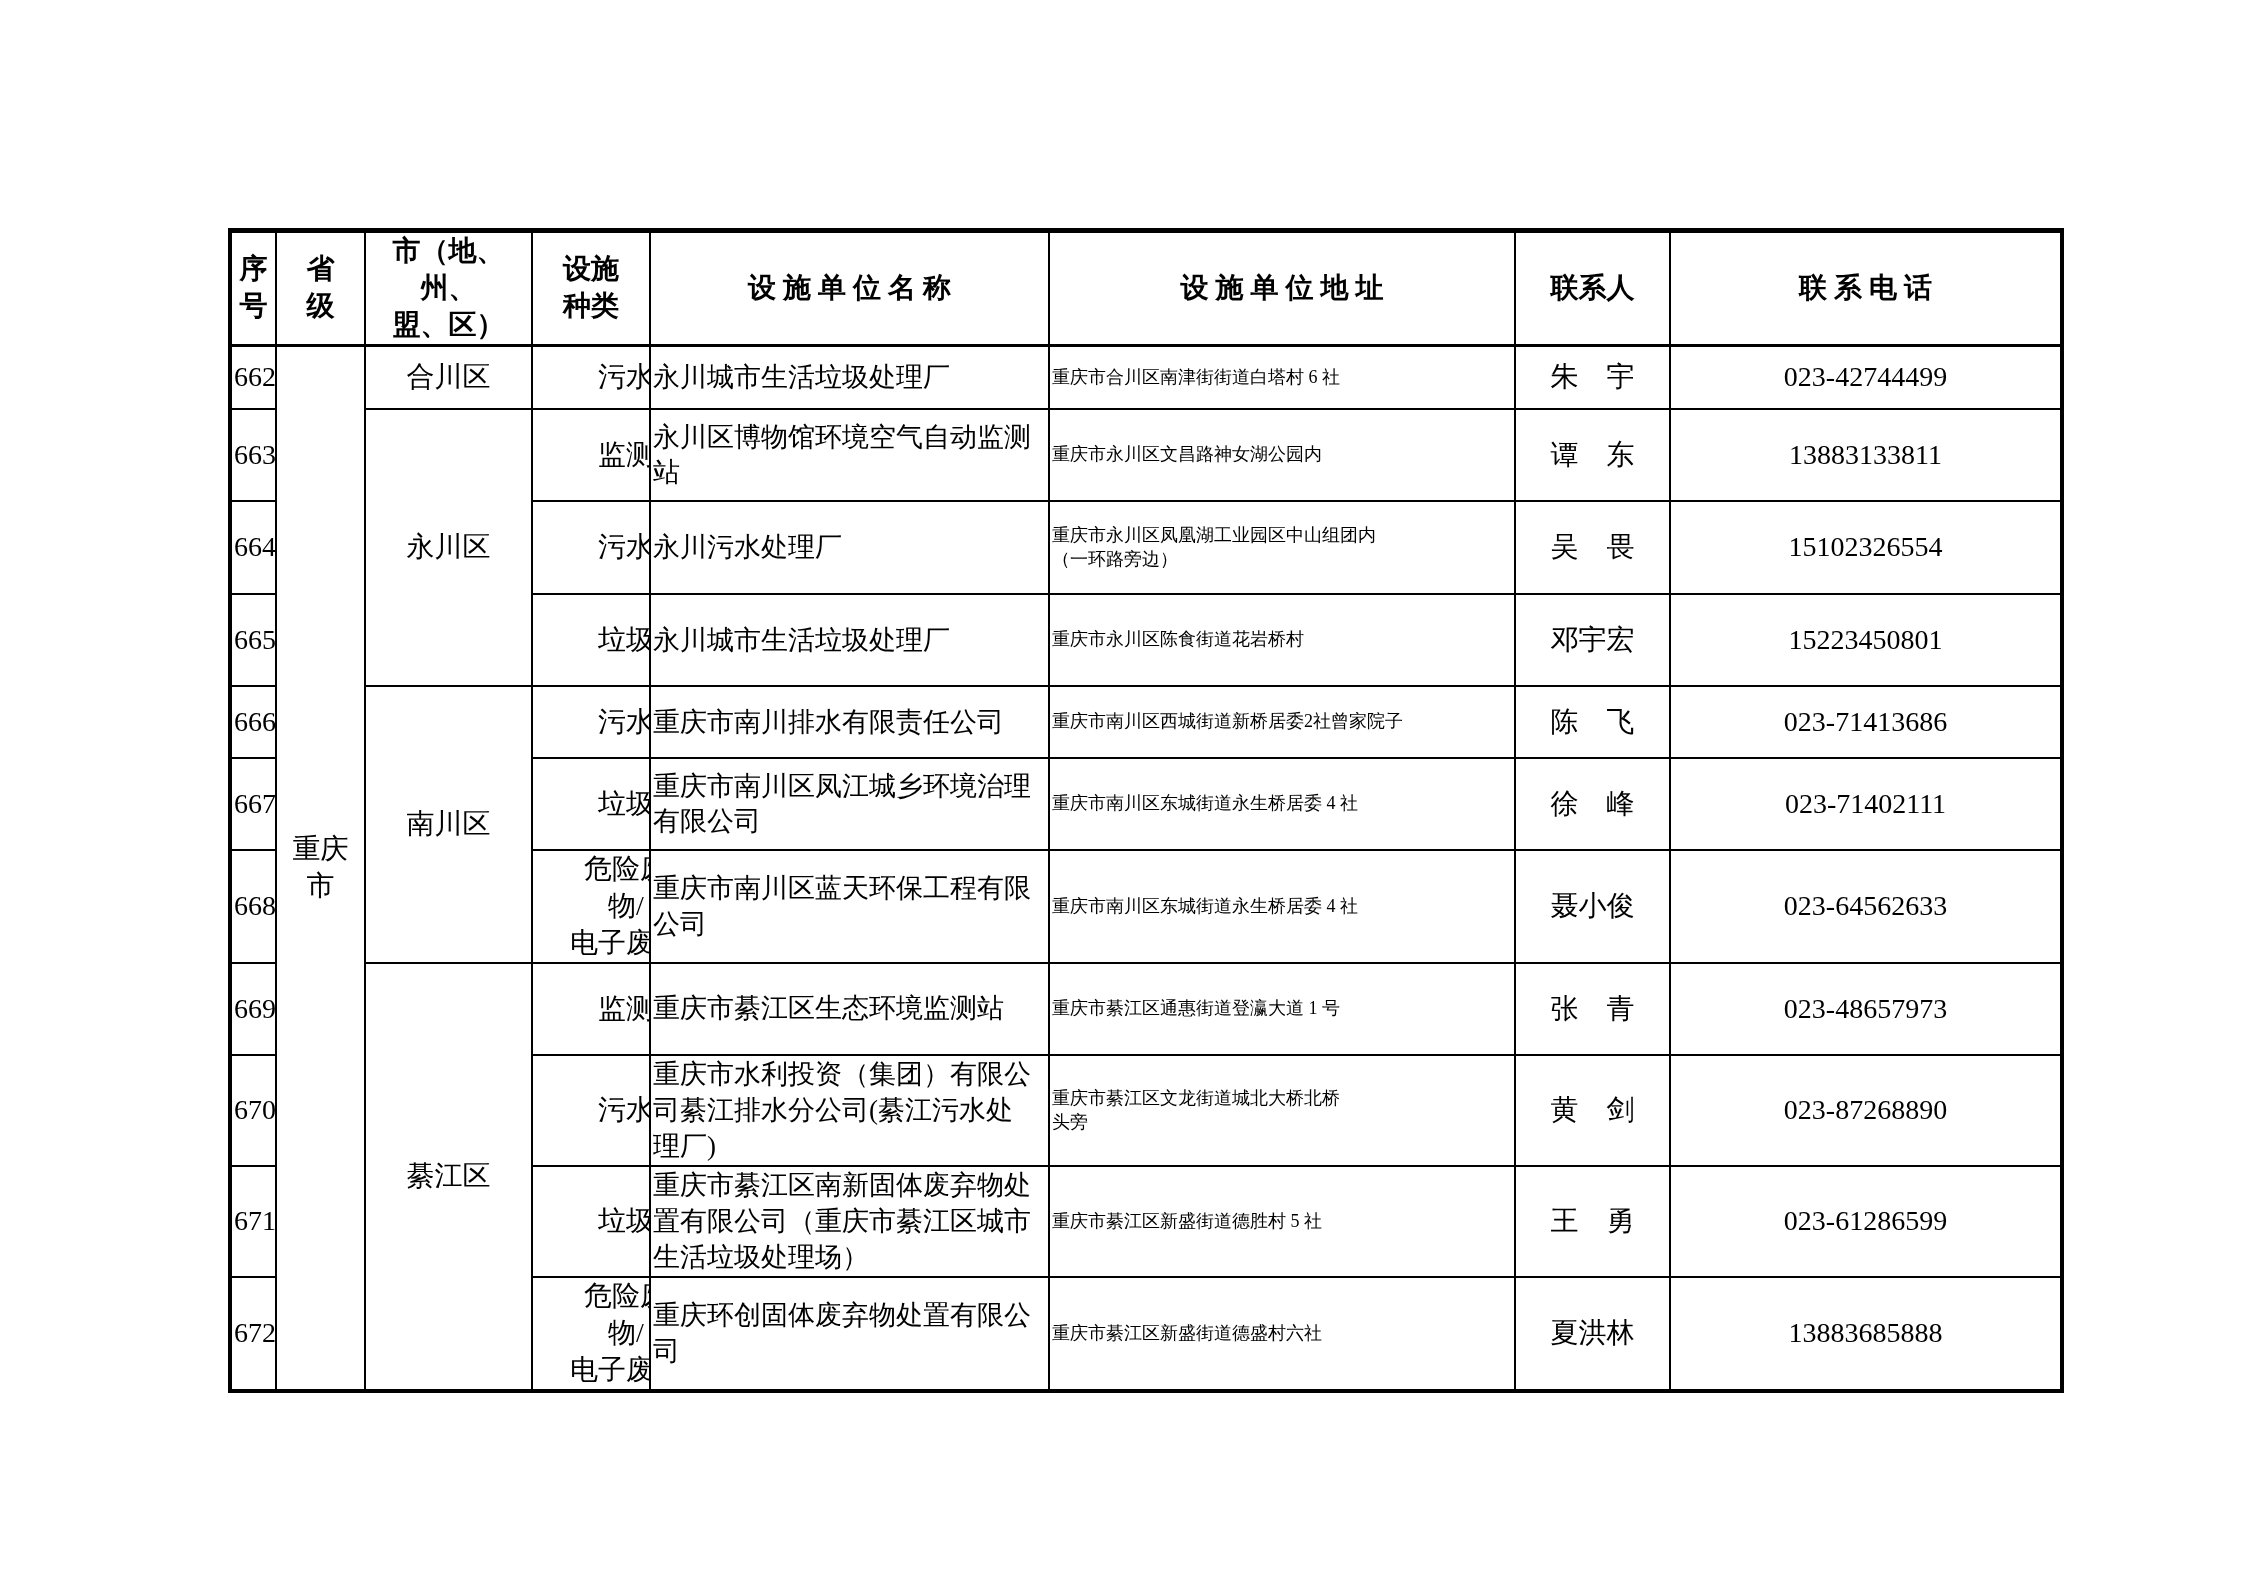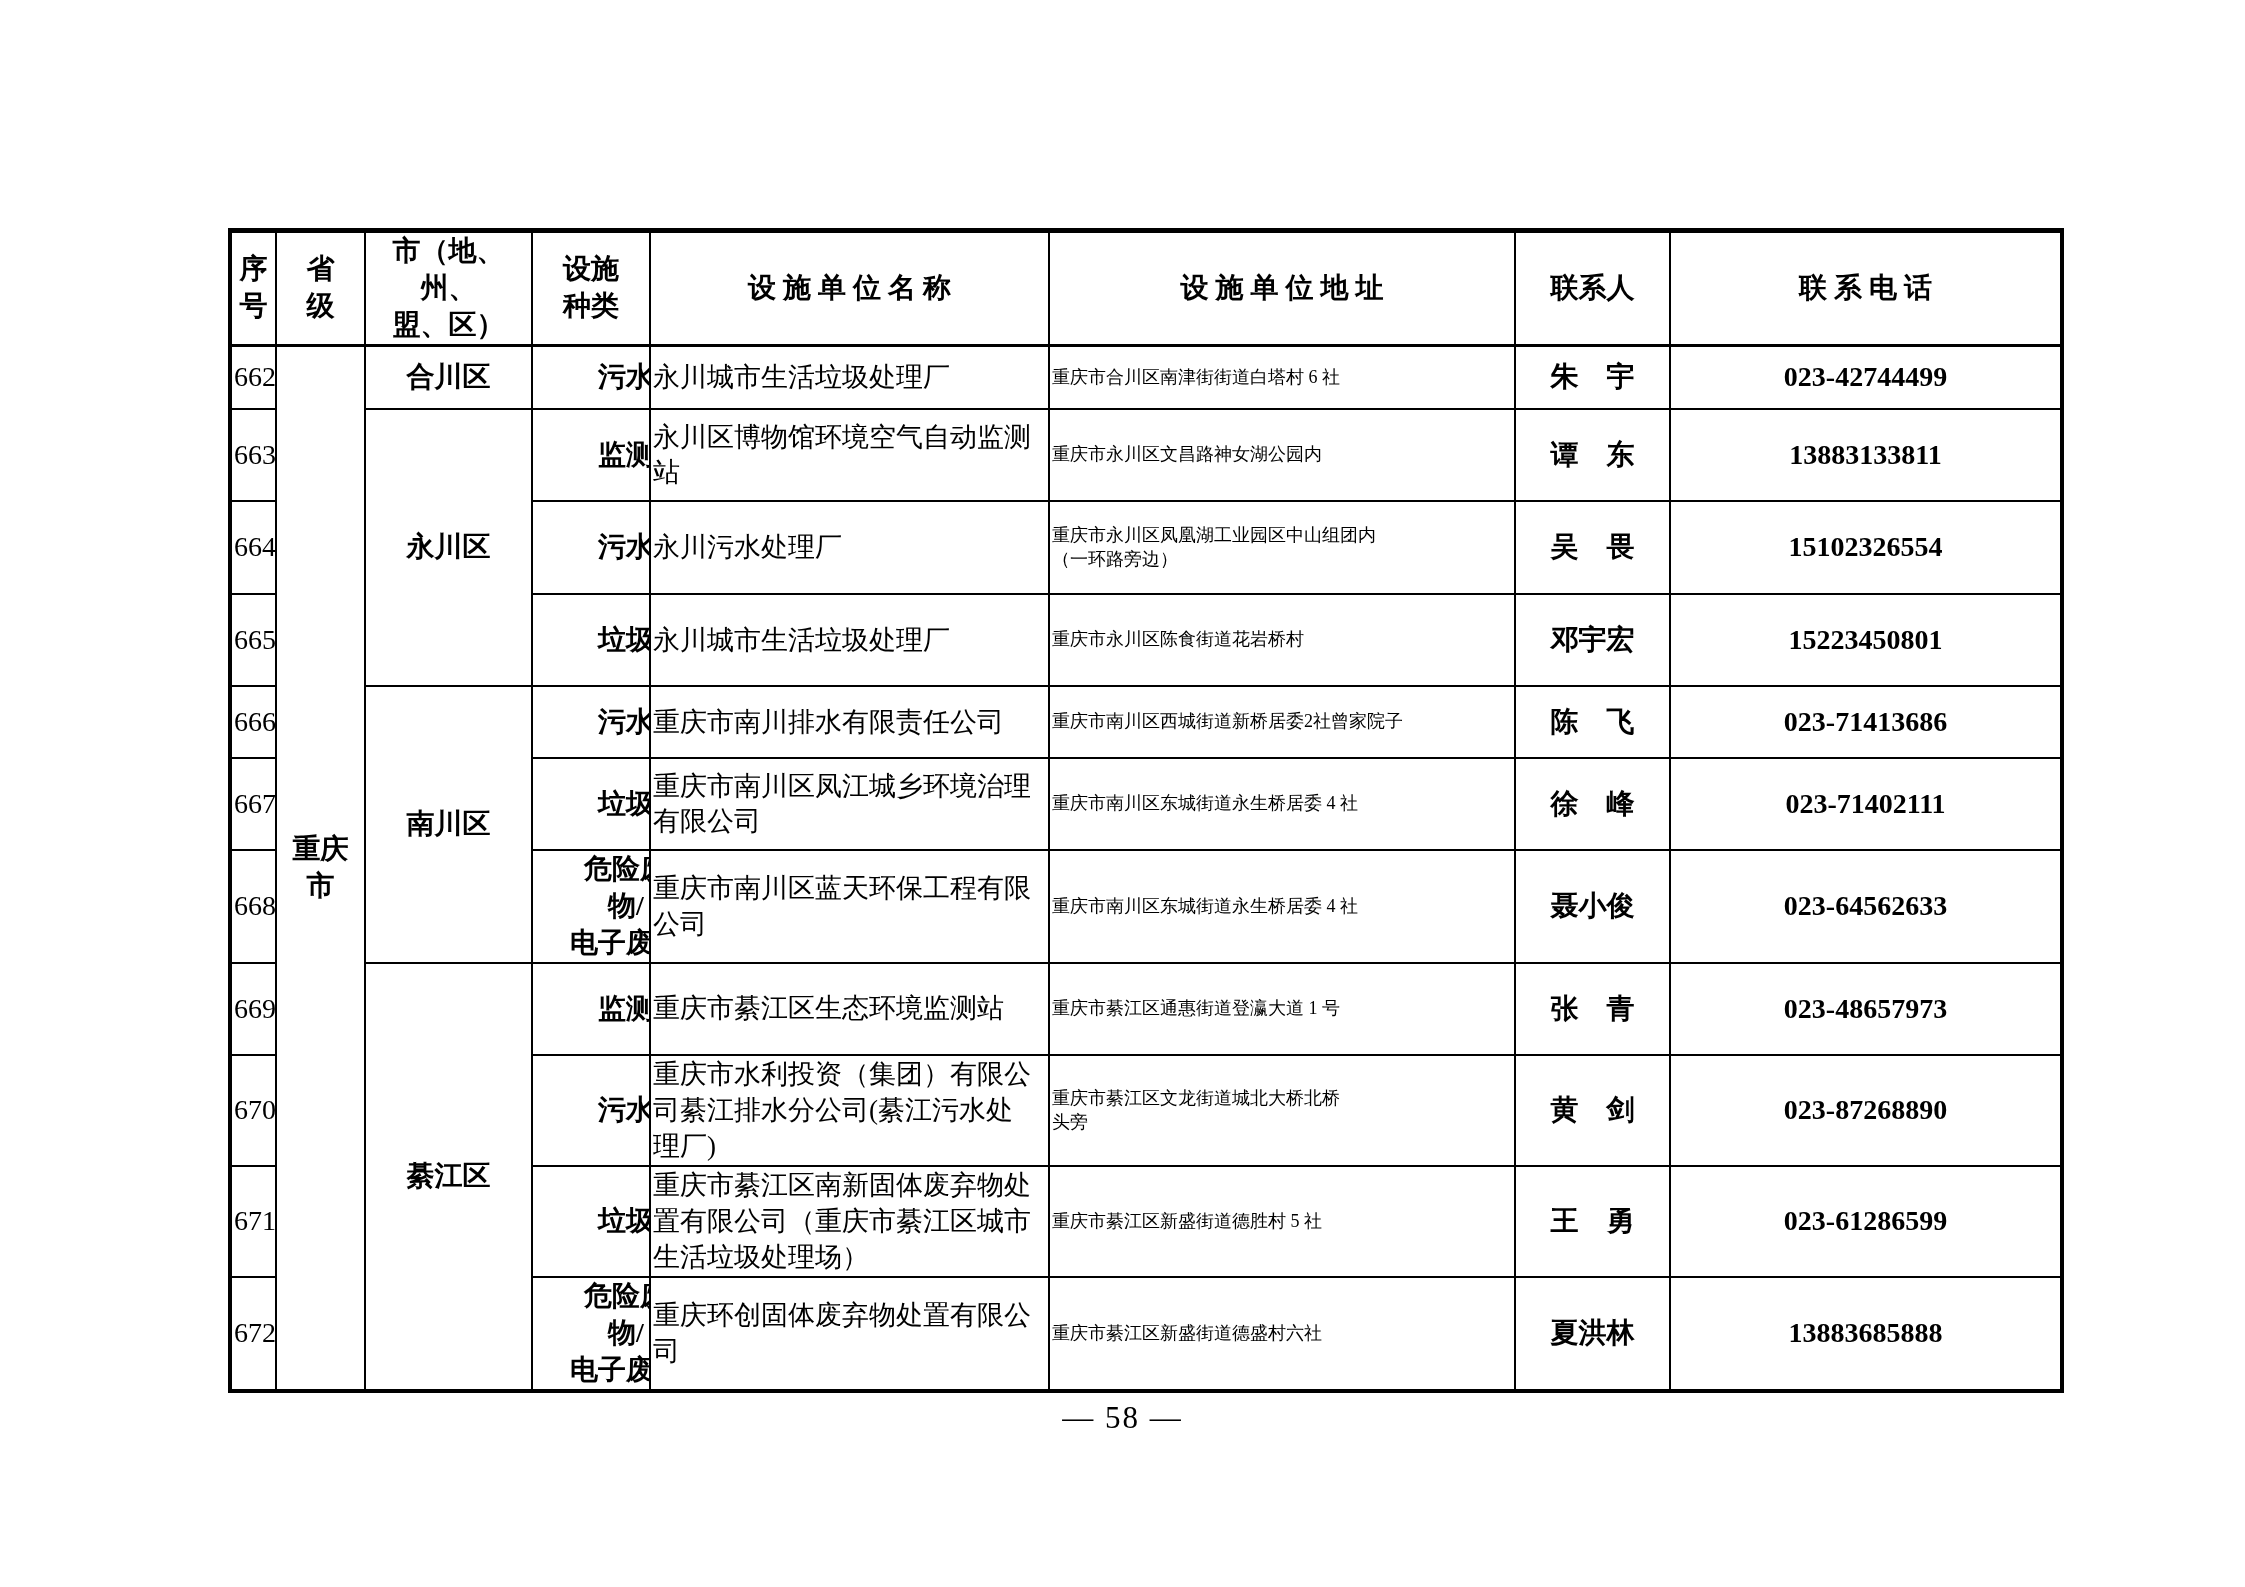--- a/index.html
+++ b/index.html
@@ -28,21 +28,21 @@
     line-height:1.32;
     overflow:hidden;
   }
   table.facility th{
     font-weight:bold;
     text-align:center;
     border-bottom:3px solid #000;
     white-space:pre-line;
   }
   .c-idx{text-align:left;padding-left:1px;padding-right:0;}
-  .c-prov,.c-city,.c-type,.c-contact,.c-phone{text-align:center;font-weight:bold;}
+  .c-prov,.c-city,.c-type,.c-contact,.c-phone{text-align:center;}
   .c-name,.c-addr{text-align:left;}
   .c-name .fit{font-size:27px;}
   .c-addr .fit{font-size:18px;}
   .c-type .fit{font-size:28px;margin-left:35px;}
   .fit{width:100%;white-space:pre-line;}
   .pageno{
     position:absolute;
     left:0;right:0;
     top:1400px;
     text-align:center;
@@ -257,15 +257,14 @@
           </td>
       <td class="c-addr">
             <div class="fit">重庆市綦江区新盛街道德盛村六社</div>
           </td>
       <td class="c-contact">夏洪林</td>
       <td class="c-phone">13883685888</td>
     </tr>
   </tbody>
     </table>
 
-  <div class="pageno">—  58  —</div>
 
 </div>
 
 </body></html>

